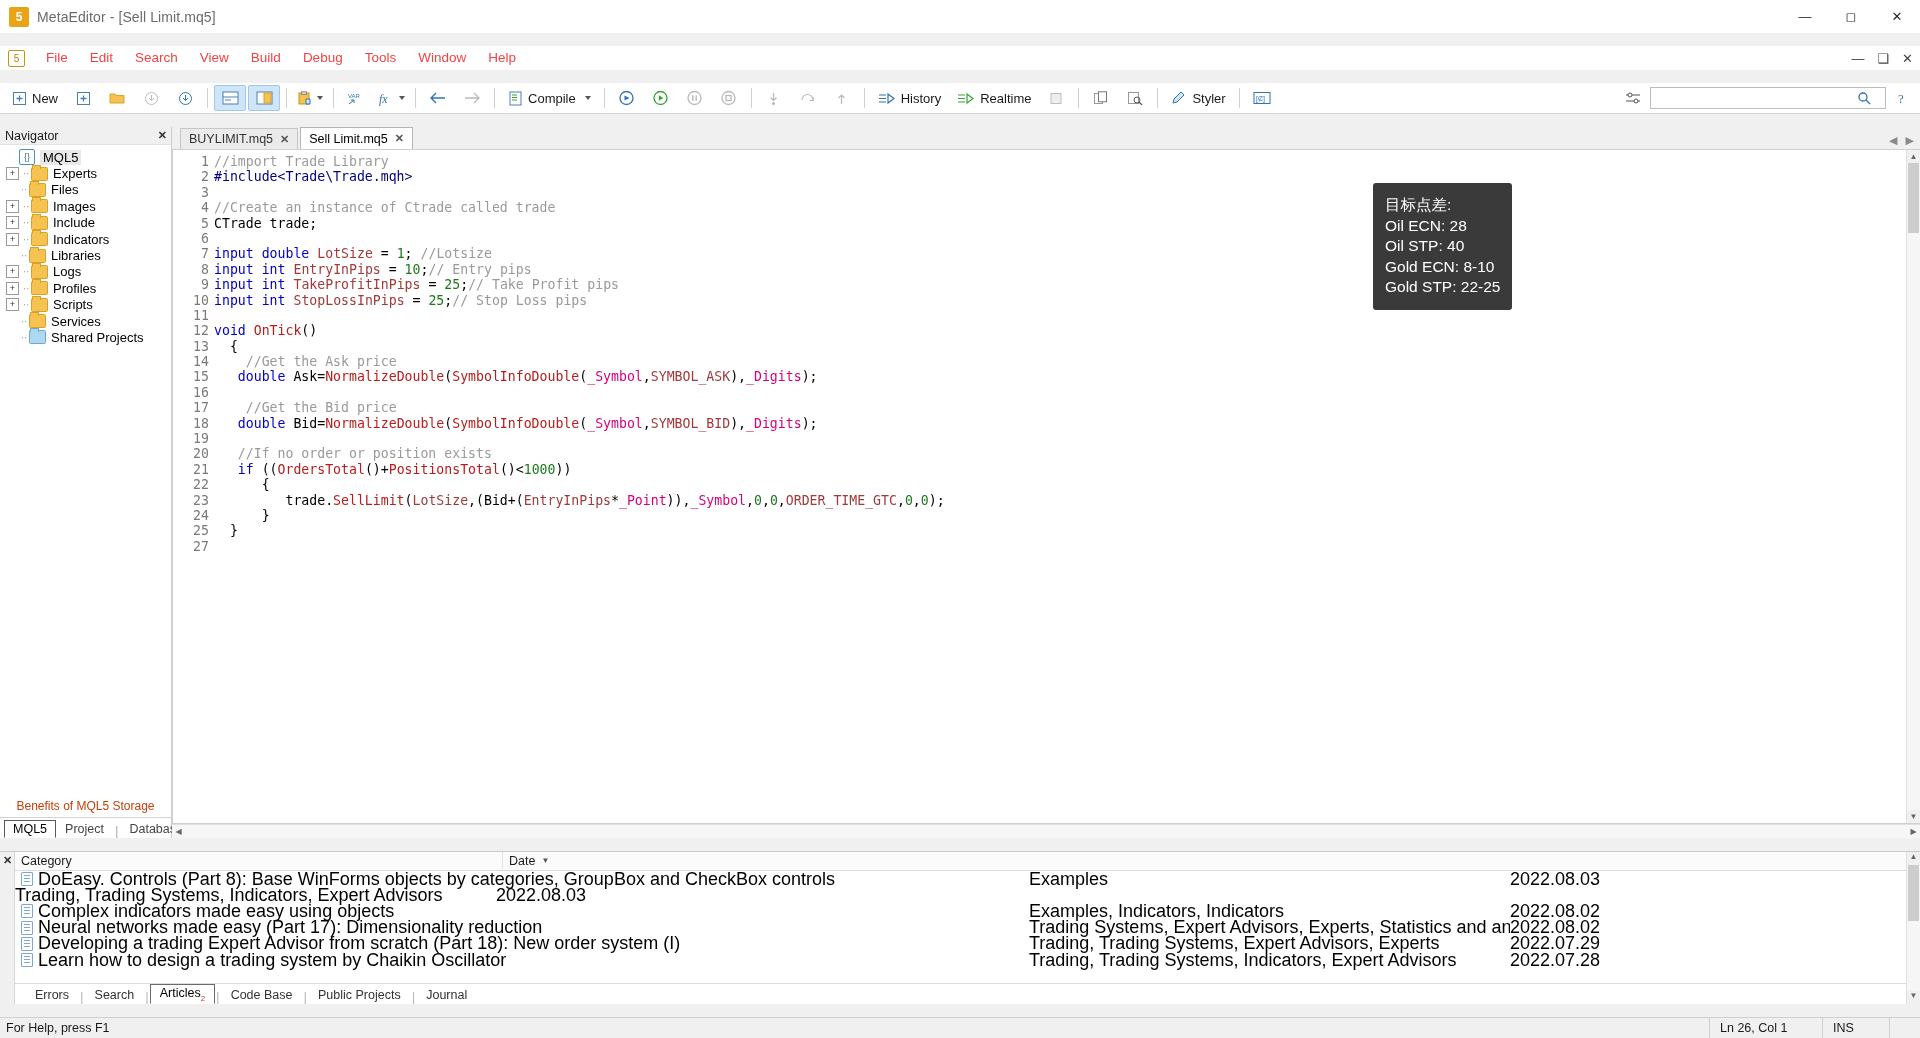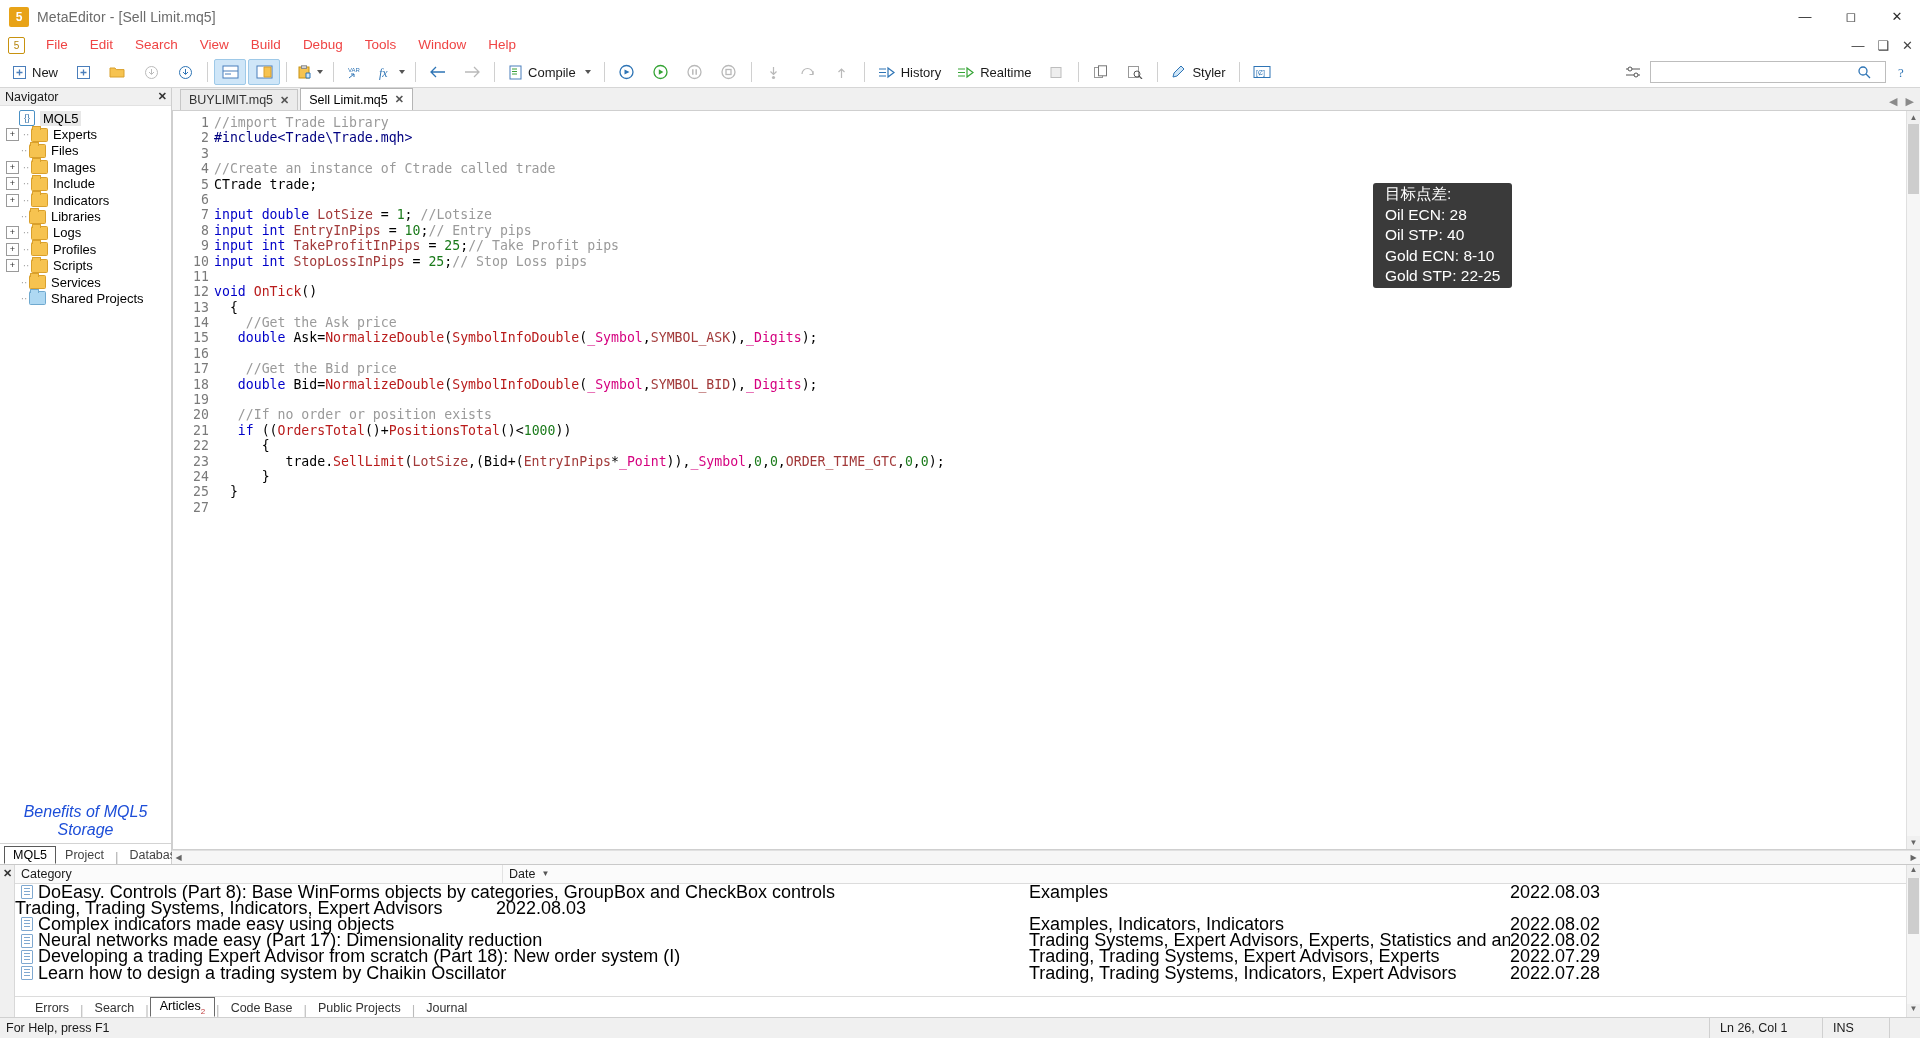--- a/index.html
+++ b/index.html
@@ -2,21 +2,21 @@
 <html><head>
 <meta charset="utf-8">
 <style>
   html,body{margin:0;padding:0;}
   body{
     width:1920px;height:1038px;overflow:hidden;
     font-family:"Liberation Sans",sans-serif;
     font-size:13.5px;color:#000;background:#ffffff;
     -webkit-font-smoothing:antialiased;
   }
-  .app{position:relative;width:1920px;height:1038px;display:flex;flex-direction:column;background:#f0f0f0;}
+  .app{position:relative;width:1920px;height:1038px;display:flex;flex-direction:column;background:#f0f0f0;gap:13px;}
 
   
   .titlebar{height:33px;background:#ffffff;display:flex;align-items:center;flex:0 0 auto;border-bottom:none;}
   .tb-icon{width:20px;height:20px;margin-left:9px;margin-right:8px;background:#e8a317;border-radius:2px;position:relative;flex:0 0 auto;}
   .tb-icon::after{content:"5";position:absolute;left:0;top:0;right:0;bottom:0;color:#fff;font-size:12px;font-weight:bold;display:flex;align-items:center;justify-content:center;}
   .tb-title{color:#6b6b6b;font-size:14px;letter-spacing:.1px;}
   .tb-spacer{flex:1 1 auto;}
   .winbtn{width:46px;height:33px;display:flex;align-items:center;justify-content:center;color:#2b2b2b;font-size:13px;}
 
   
@@ -48,21 +48,21 @@
   .tree-row{height:16.4px;display:flex;align-items:center;white-space:nowrap;padding-left:6px;}
   .tree-row .exp{width:11px;height:11px;border:1px solid #9a9a9a;background:#fff;color:#333;font-size:9px;line-height:9px;display:flex;align-items:center;justify-content:center;margin-right:2px;flex:0 0 auto;}
   .tree-row .noexp{width:11px;height:11px;margin-right:2px;flex:0 0 auto;}
   .tree-row .guide{width:10px;color:#a0a0a0;font-size:10px;flex:0 0 auto;text-align:center;}
   .folder{width:15px;height:12px;flex:0 0 auto;margin-right:5px;border-radius:1.5px;background:#f6c350;border:1px solid #d9a02c;position:relative;}
   .folder::before{content:"";position:absolute;left:0;top:-3px;width:7px;height:3px;background:#f6c350;border:1px solid #d9a02c;border-bottom:none;border-radius:1px 1px 0 0;}
   .folder.blue{background:#aed8f2;border-color:#6fa9cf;}
   .folder.blue::before{background:#aed8f2;border-color:#6fa9cf;}
   .root-icon{width:14px;height:14px;border:1px solid #4a90c4;color:#2e6da4;font-size:9px;display:flex;align-items:center;justify-content:center;margin-right:5px;flex:0 0 auto;border-radius:2px;}
   .root-label{background:#e8e8e8;padding:0 3px;}
-  .nav-link{text-align:center;color:#1d4ed8;font-size:16px;padding-bottom:4px;font-style:italic;}
+  .nav-link{text-align:center;color:#c2410c;font-size:12px;padding-bottom:4px;}
   .nav-tabs{height:20px;display:flex;align-items:flex-end;border-top:1px solid #d3d3d3;background:#ffffff;padding-left:4px;}
   .nav-tab{font-size:12.5px;padding:1px 8px;color:#444;border:1px solid transparent;}
   .nav-tab.sel{color:#000;border:1px solid #5a5a5a;background:#fff;border-bottom-color:#fff;}
   .nav-tabdiv{color:#b0b0b0;padding:0 2px;}
 
   
   .editor-wrap{flex:1 1 auto;display:flex;flex-direction:column;min-width:0;background:#f0f0f0;}
   .edit-tabs{height:22px;display:flex;align-items:flex-end;background:#f0f0f0;padding-left:8px;position:relative;}
   .etab{height:20px;display:flex;align-items:center;gap:7px;padding:0 8px;font-size:12.5px;background:#ebebeb;border:1px solid #c6c6c6;border-bottom:none;color:#333;margin-right:2px;}
   .etab.active{background:#ffffff;color:#000;height:21px;border-color:#b5b5b5;}
@@ -83,21 +83,21 @@
   .pp{color:#000080;}       
   .op{color:#000000;}
   .vscroll{position:absolute;right:0;top:0;width:13px;height:100%;background:#f6f6f6;border-left:1px solid #e0e0e0;}
   .vscroll .up,.vscroll .dn{height:13px;display:flex;align-items:center;justify-content:center;font-size:8px;color:#666;background:#f0f0f0;}
   .vscroll .thumb{position:absolute;top:13px;left:1px;width:11px;height:70px;background:#cdcdcd;}
   .hscroll{height:13px;background:#f6f6f6;border-top:1px solid #e0e0e0;display:flex;align-items:center;}
   .hscroll .lf,.hscroll .rt{width:13px;text-align:center;font-size:8px;color:#666;}
   .hscroll .track{flex:1 1 auto;height:11px;}
 
   
-  .tooltip{position:absolute;background:#3a3a3a;color:#ffffff;font-size:15.5px;line-height:20.6px;padding:1px 12px;border-radius:3px;white-space:nowrap;}
+  .tooltip{position:absolute;background:#3a3a3a;color:#ffffff;font-size:15.5px;line-height:20.6px;padding:12px 12px;border-radius:3px;white-space:nowrap;}
 
   
   .toolbox{flex:0 0 auto;height:152px;display:flex;background:#ffffff;border-top:1px solid #c9c9c9;}
   .toolbox-left{width:14px;flex:0 0 14px;background:#f0f0f0;position:relative;border-right:1px solid #d8d8d8;}
   .toolbox-left .tbx{position:absolute;top:2px;left:3px;font-size:11px;font-weight:bold;color:#333;}
   .toolbox-main{flex:1 1 auto;display:flex;flex-direction:column;min-width:0;}
   .tb-table{flex:1 1 auto;overflow:hidden;}
   .tb-head{height:18px;display:flex;background:#fbfbfb;border-bottom:1px solid #dcdcdc;font-size:12.5px;color:#1a1a1a;align-items:center;}
   .tb-head .c1{flex:0 0 1008px;padding-left:22px;border-right:1px solid #e3e3e3;height:18px;line-height:18px;}
   .tb-head .c2{flex:0 0 481px;padding-left:6px;border-right:1px solid #e3e3e3;height:18px;line-height:18px;}

